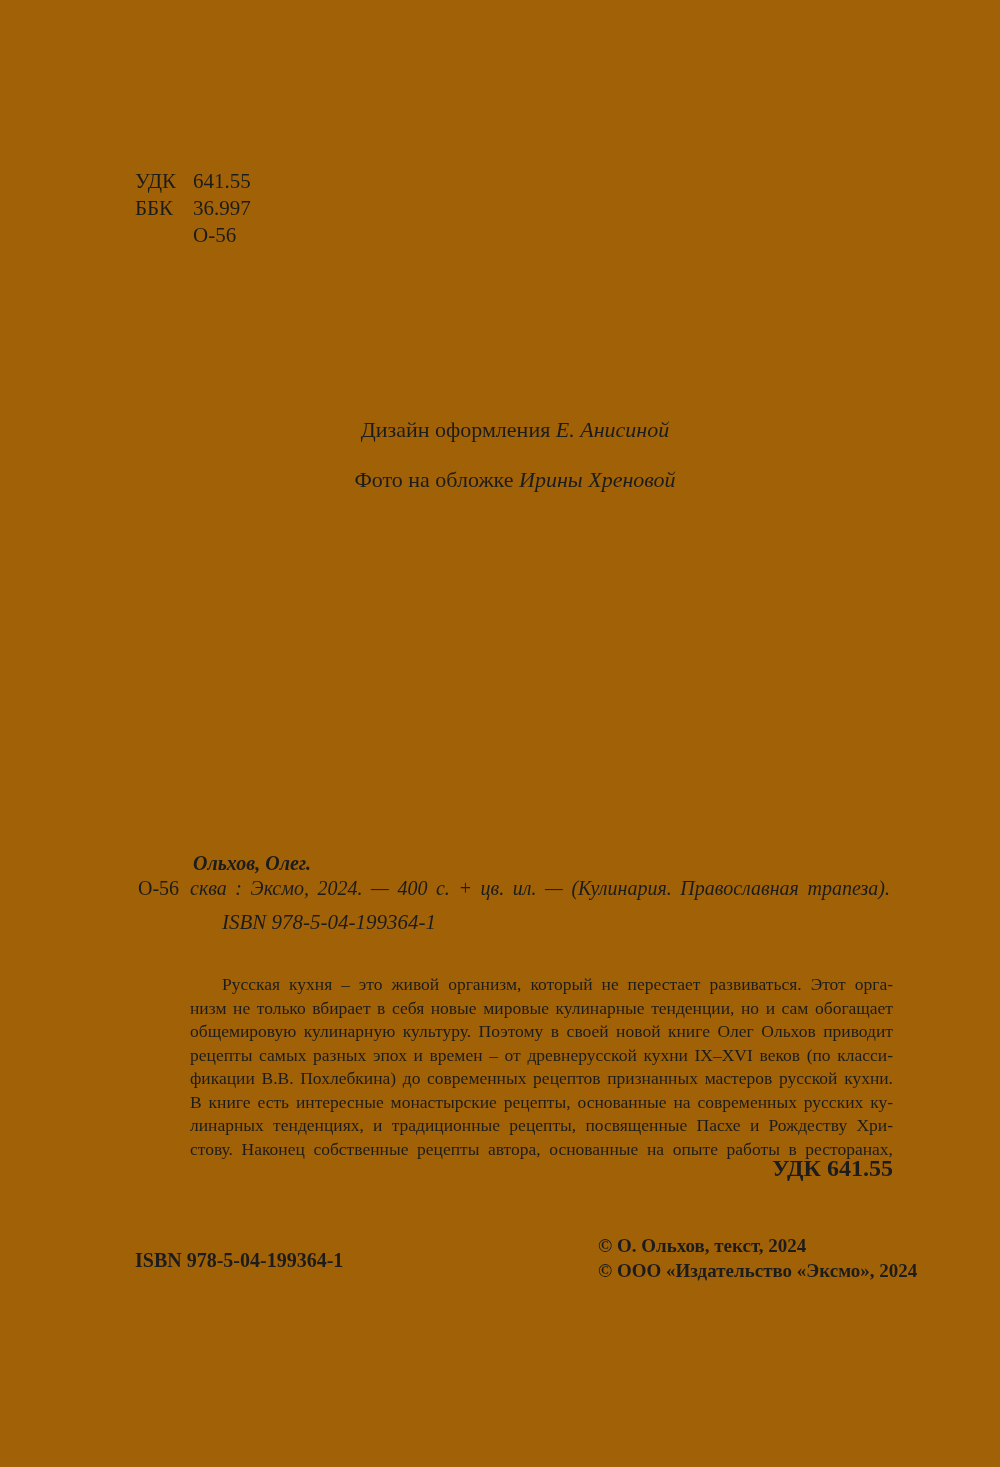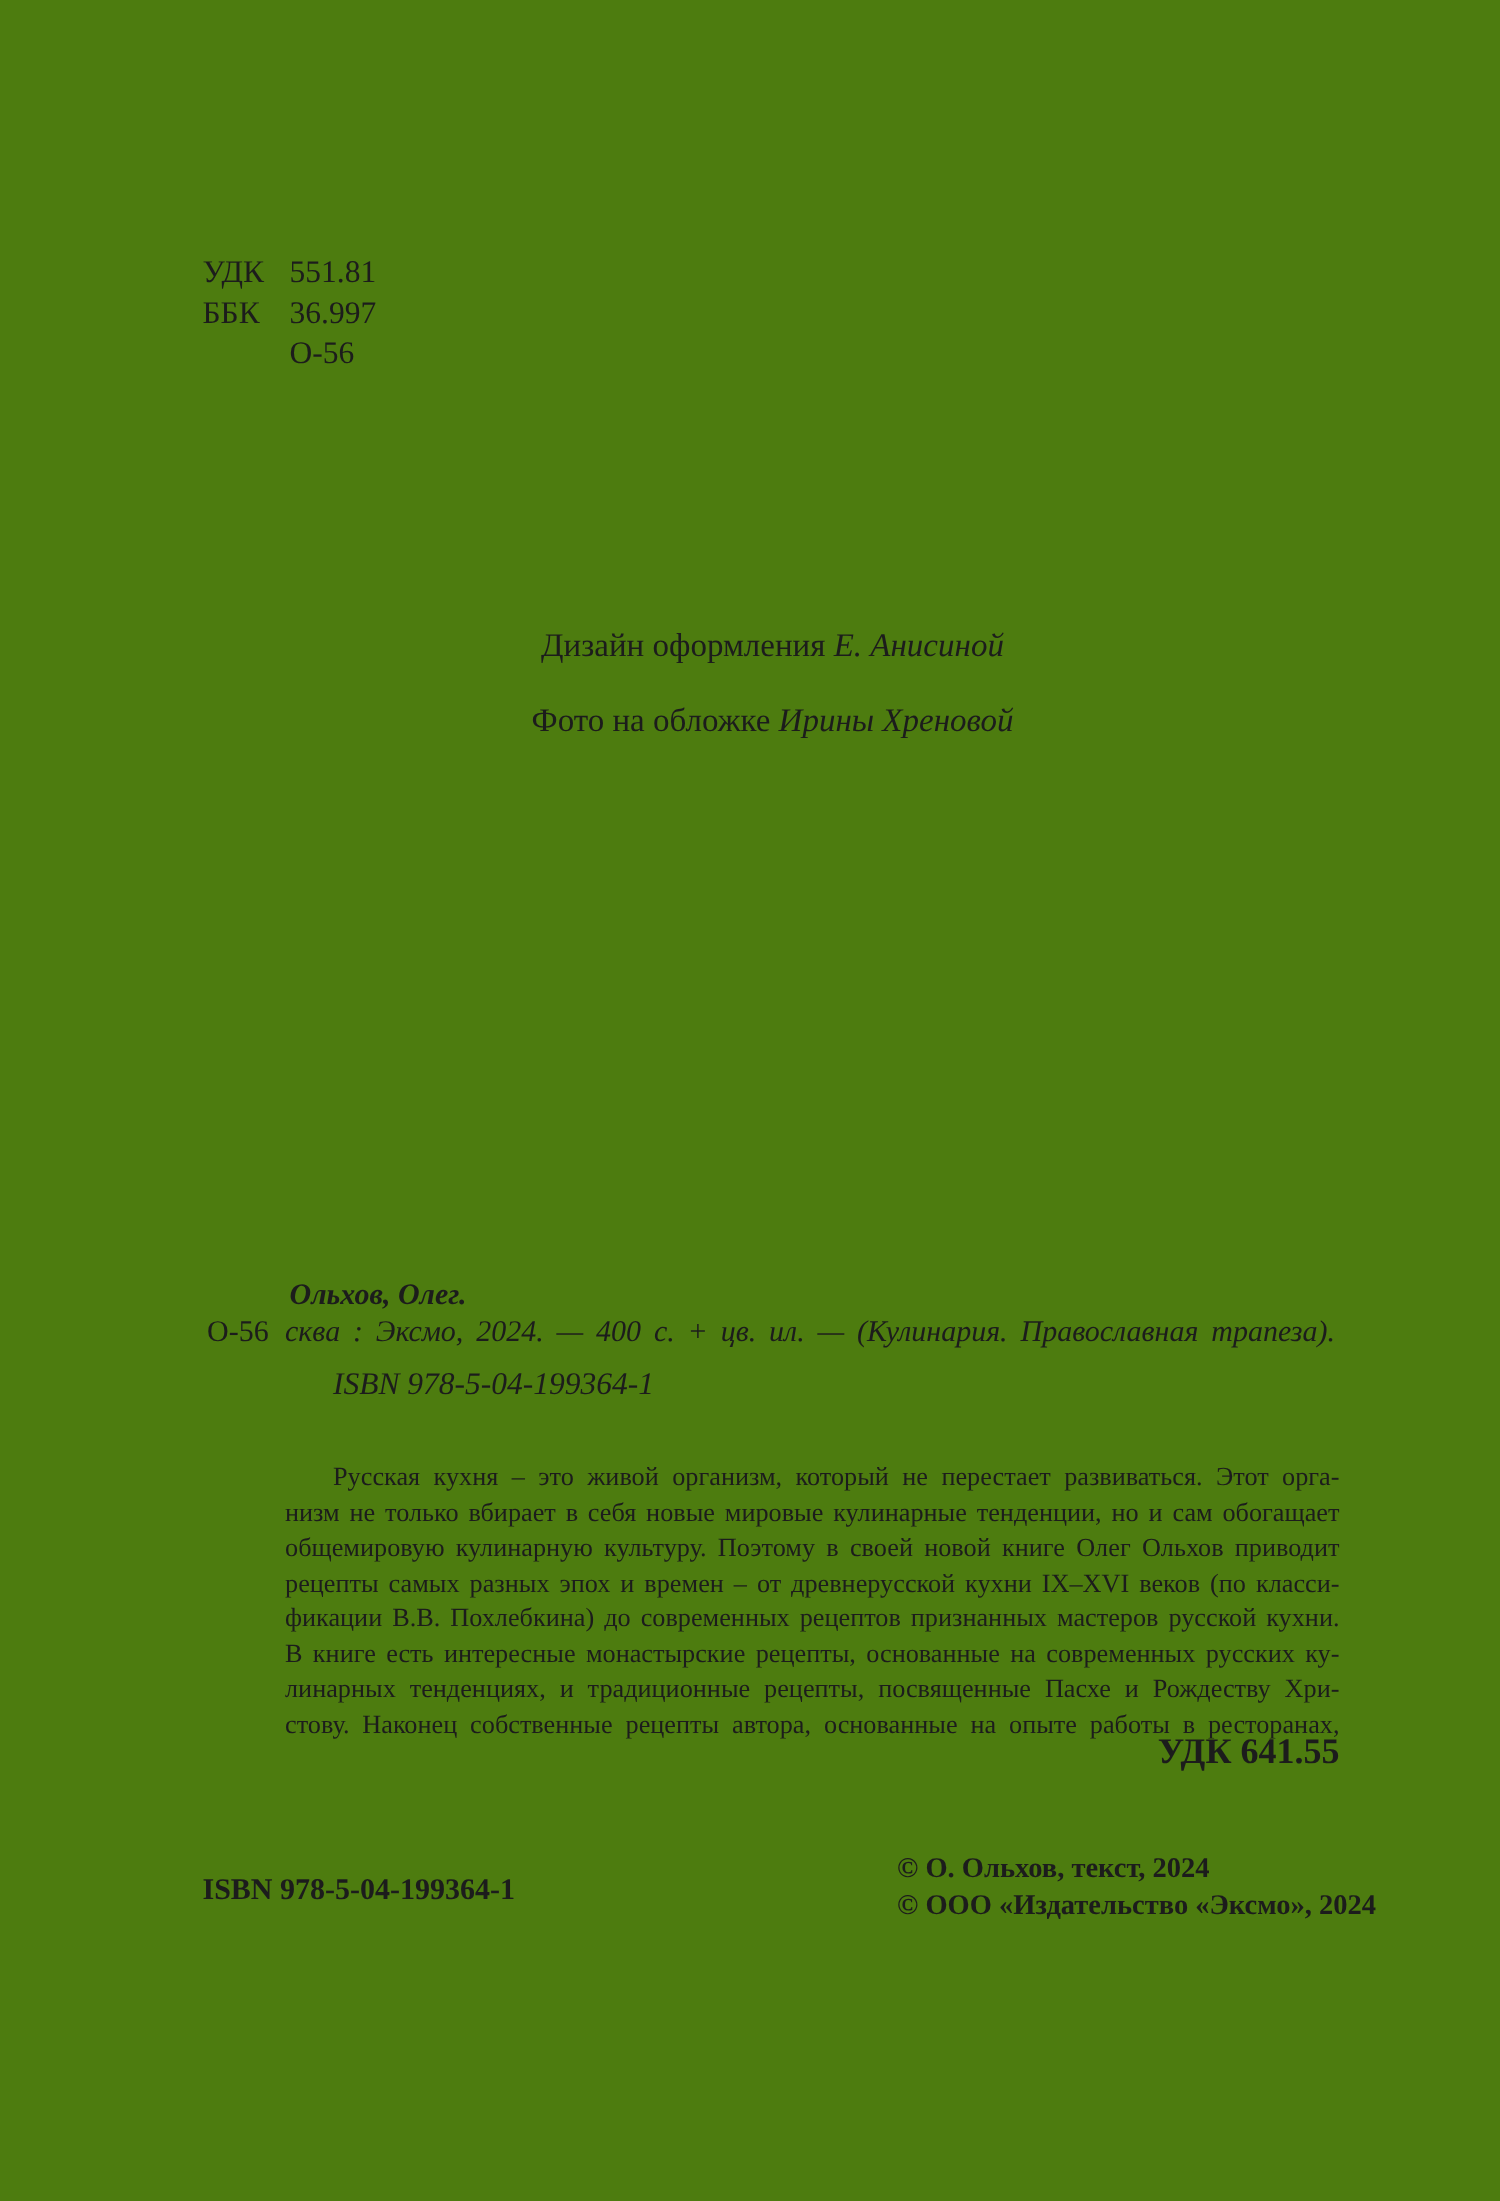--- a/index.html
+++ b/index.html
@@ -4,21 +4,21 @@
 <style>
   html, body {
     margin: 0;
     padding: 0;
     background: #ffffff;
   }
   .page {
     position: relative;
     width: 1000px;
     height: 1467px;
-    background: #4d7c0f;
+    background: #a16207;
     color: #1c1c1c;
     font-family: "Liberation Serif", "DejaVu Serif", serif;
     overflow: hidden;
   }
 
   
   .top-codes {
     position: absolute;
     left: 135px;
     top: 168px;
@@ -123,21 +123,21 @@
   }
 </style>
 </head>
 <body>
 
 <div class="page">
 
   <div class="top-codes">
     <div class="row">
       <span class="lbl">УДК</span>
-      <span class="val">551.81</span>
+      <span class="val">641.55</span>
     </div>
     <div class="row">
       <span class="lbl">ББК</span>
       <span class="val">36.997</span>
     </div>
     <div class="row">
       <span class="lbl"></span>
       <span class="val">О-56</span>
     </div>
   </div>

